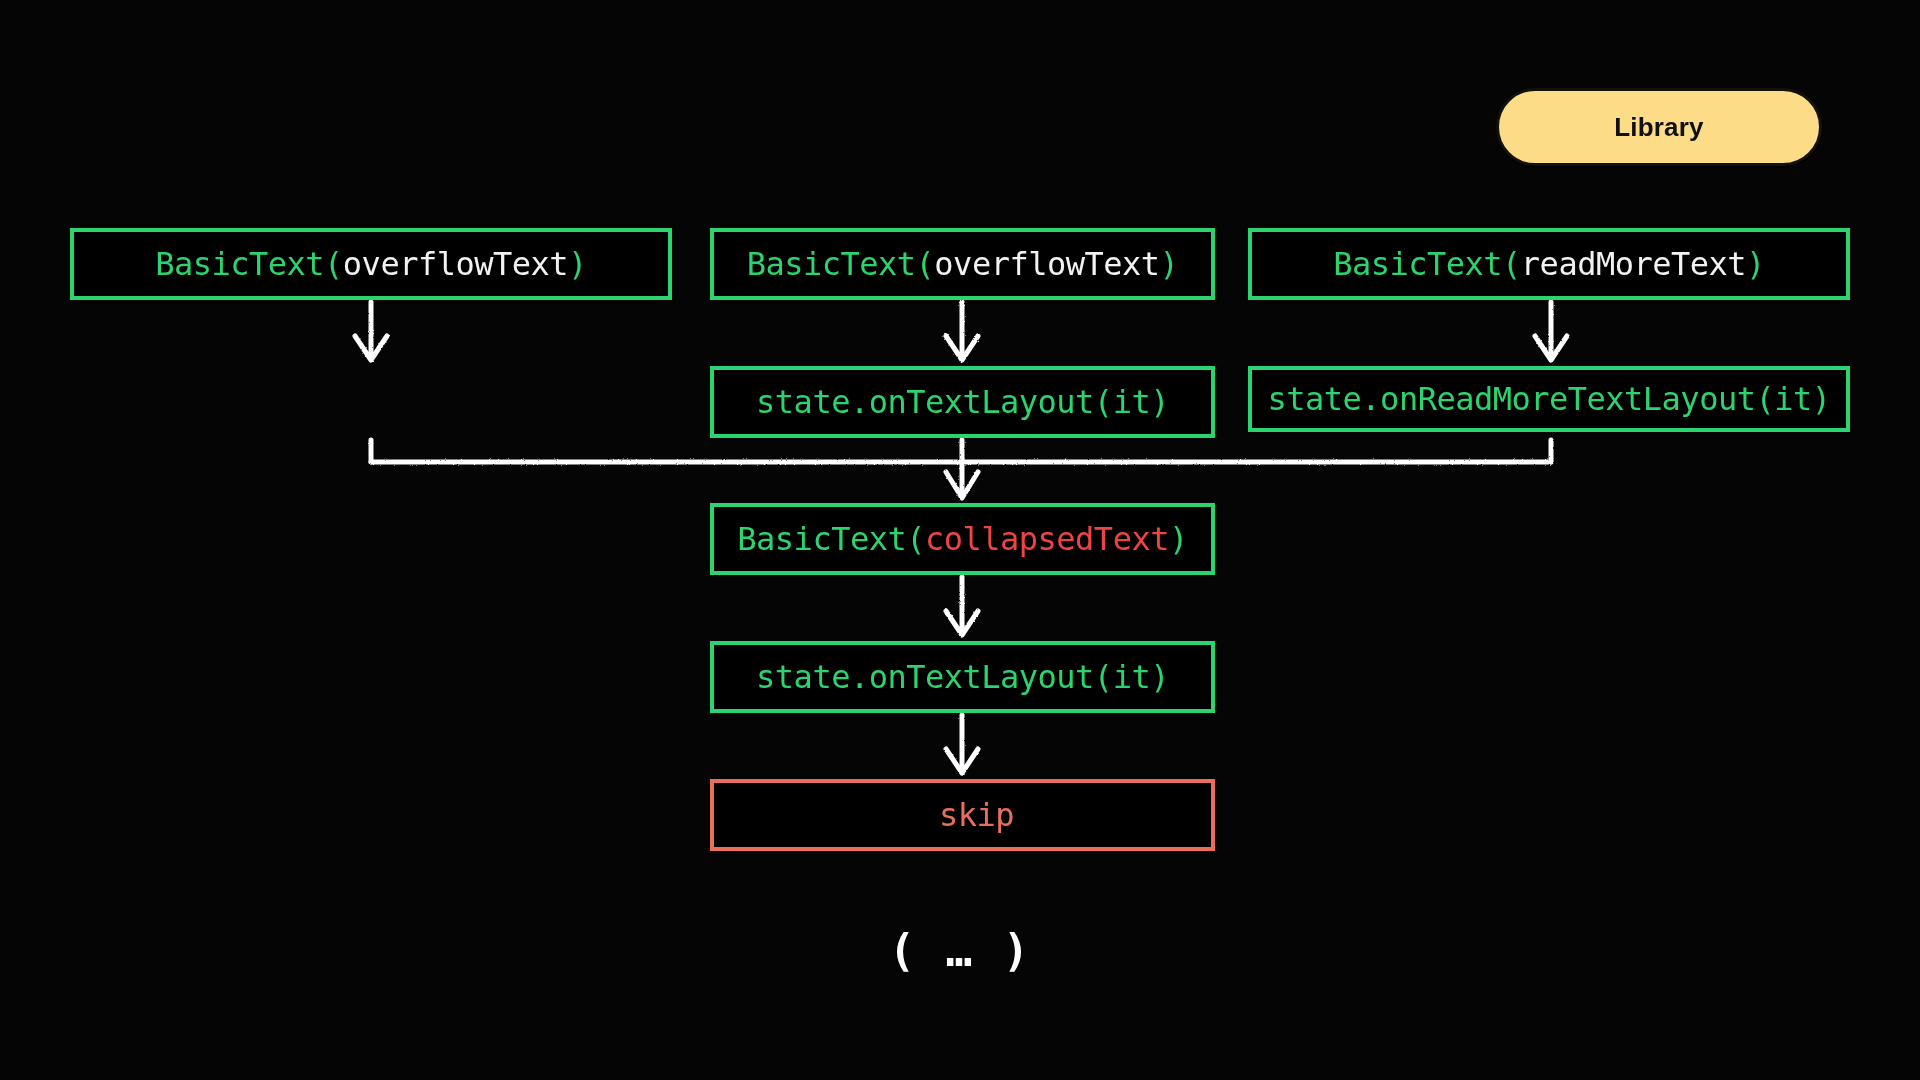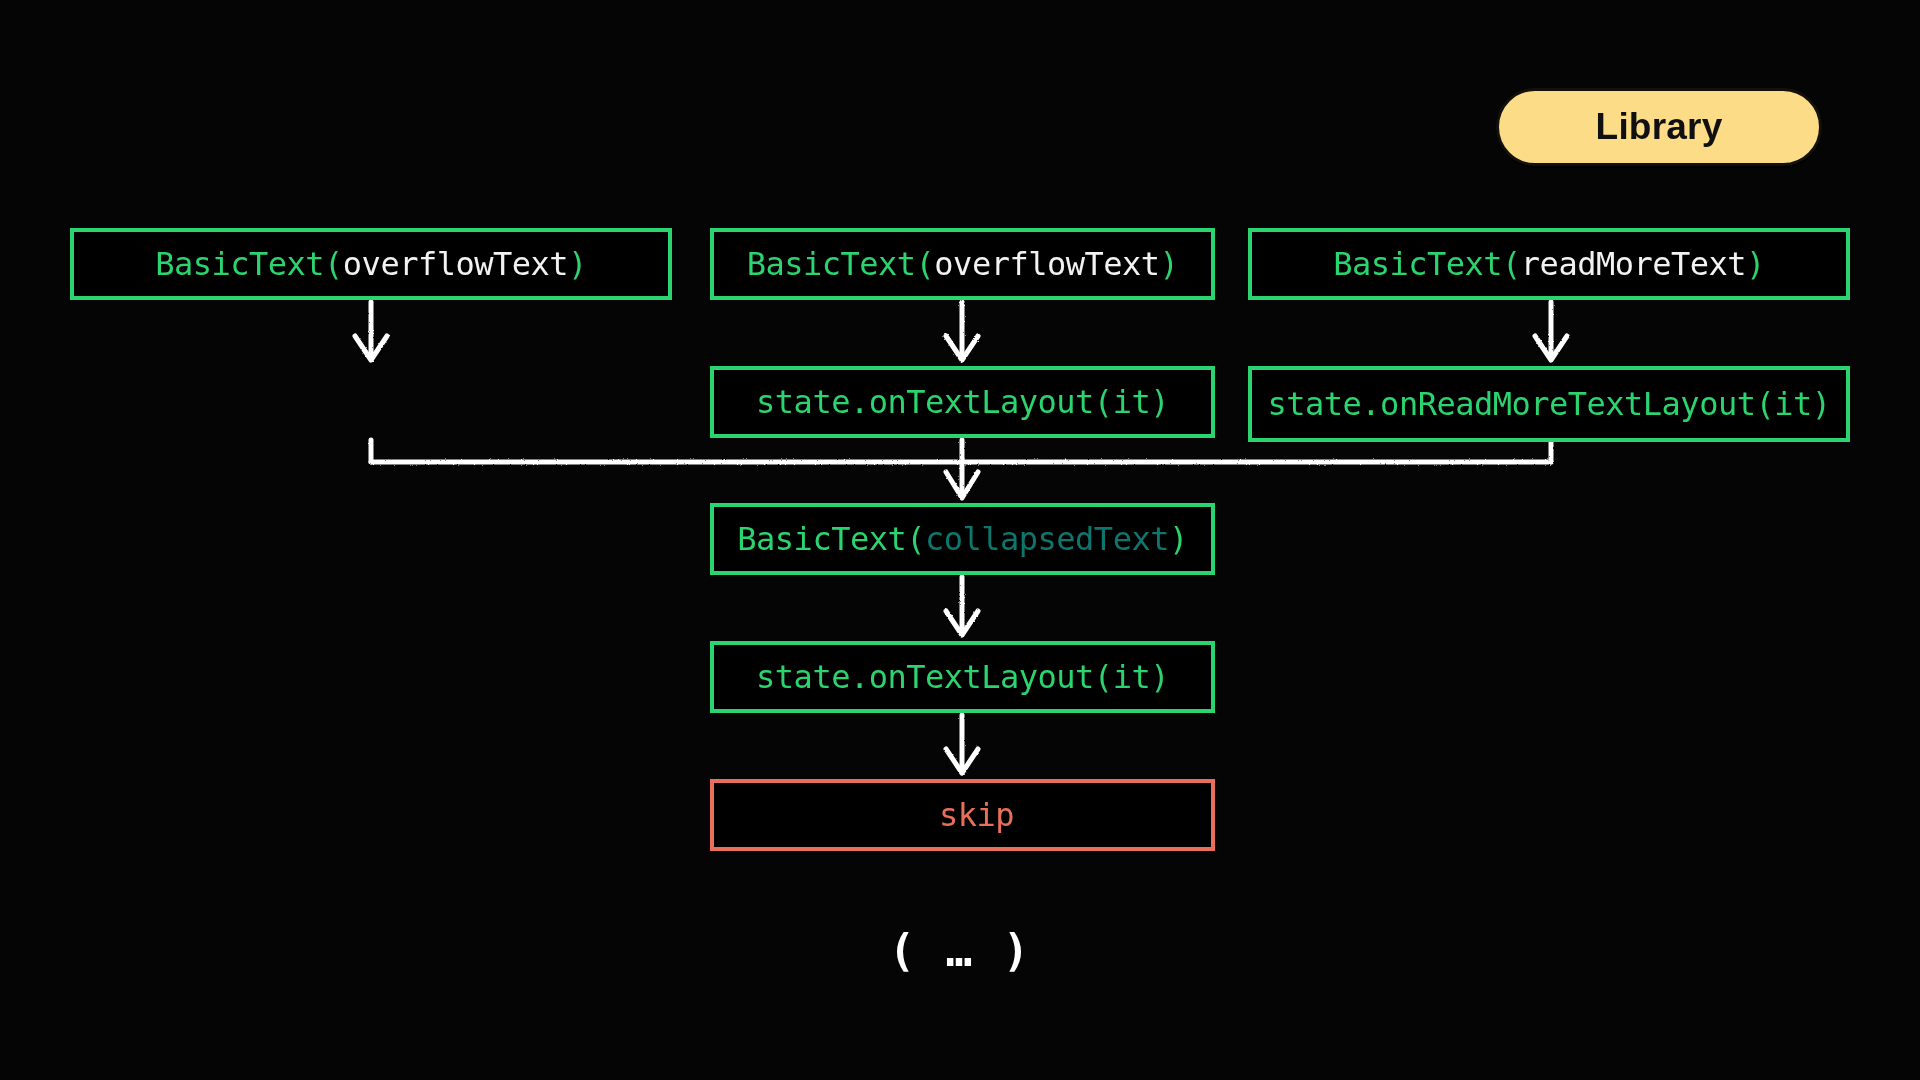--- a/index.html
+++ b/index.html
@@ -34,21 +34,21 @@
     border: 3px solid #14110a;
     box-sizing: border-box;
     display: flex;
     align-items: center;
     justify-content: center;
     box-shadow: 0 2px 0 #000;
   }
   .library-pill span {
     color: #101010;
     font-family: "Liberation Sans", sans-serif;
-    font-size: 37px;
+    font-size: 26px;
     font-weight: 700;
     letter-spacing: 0.2px;
   }
 
   
   .node {
     position: absolute;
     box-sizing: border-box;
     border: 4px solid #2bd46f;
     background: #000000;
@@ -172,26 +172,26 @@
 
   <div class="node green" style="left: 1248px; top: 228px; width: 602px; height: 72px; border-color: rgb(43, 212, 111); justify-content: center;">
     <span class="txt" style="color: rgb(43, 212, 111);"><span>BasicText(</span><span class="arg" style="color: rgb(242, 242, 242);">readMoreText</span><span>)</span></span>
   </div>
 
 
   <div class="node green" style="left: 710px; top: 366px; width: 505px; height: 72px; border-color: rgb(43, 212, 111);">
     <span class="txt" style="color: rgb(43, 212, 111);">state.onTextLayout(it)</span>
   </div>
 
-  <div class="node green" style="left: 1248px; top: 366px; width: 602px; height: 76px; border-color: rgb(43, 212, 111);">
+  <div class="node green" style="left: 1248px; top: 366px; width: 602px; height: 66px; border-color: rgb(43, 212, 111);">
     <span class="txt" style="color: rgb(43, 212, 111);">state.onReadMoreTextLayout(it)</span>
   </div>
 
   <div class="node green" style="left: 710px; top: 503px; width: 505px; height: 72px; border-color: rgb(43, 212, 111);">
-    <span class="txt" style="color: rgb(43, 212, 111);"><span>BasicText(</span><span class="arg" style="color: #0f766e;">collapsedText</span><span>)</span></span>
+    <span class="txt" style="color: rgb(43, 212, 111);"><span>BasicText(</span><span class="arg" style="color: #ef4444;">collapsedText</span><span>)</span></span>
   </div>
 
   <div class="node green" style="left: 710px; top: 641px; width: 505px; height: 72px; border-color: rgb(43, 212, 111);">
     <span class="txt" style="color: rgb(43, 212, 111);">state.onTextLayout(it)</span>
   </div>
 
   <div class="node red" style="left: 710px; top: 779px; width: 505px; height: 72px; border-color: rgb(232, 112, 90); padding-left: 28px;">
     <span class="txt" style="color: rgb(232, 112, 90);">skip</span>
   </div>
 

